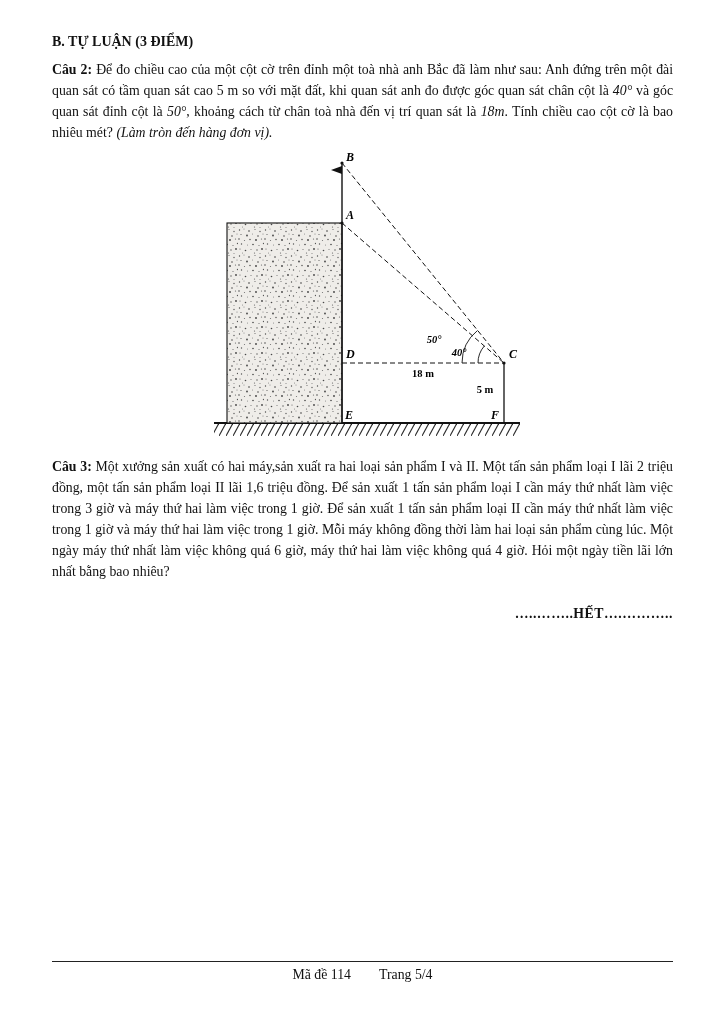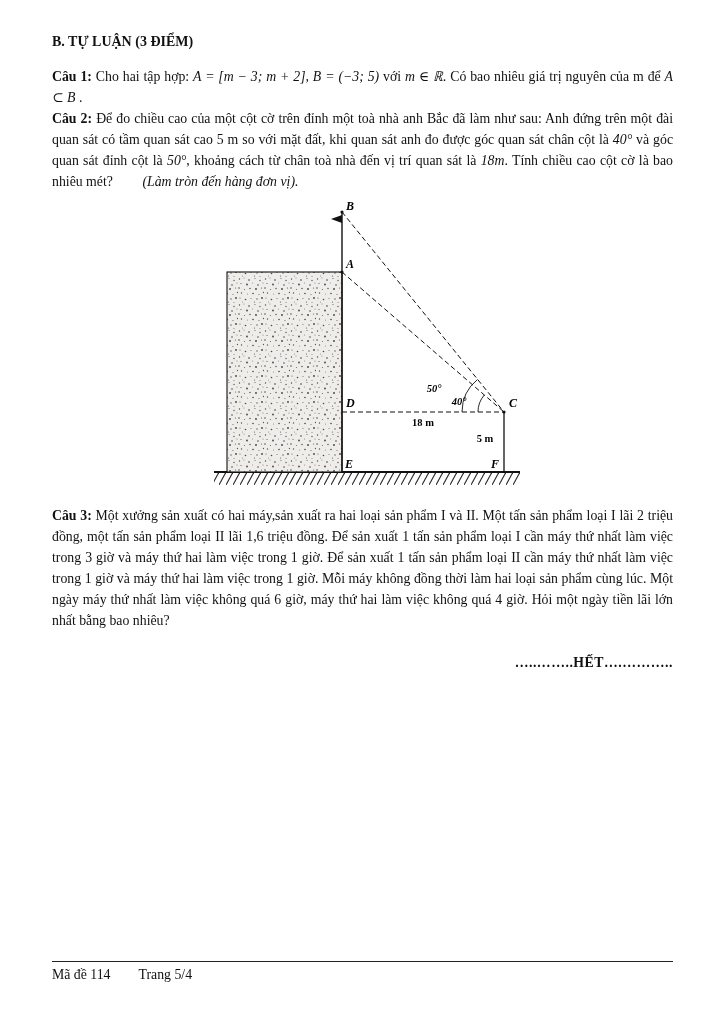--- a/index.html
+++ b/index.html
@@ -5,49 +5,48 @@
   * { margin:0; padding:0; box-sizing:border-box; }
   html,body { width:725px; height:1024px; }
   body {
     position:relative;
     background:#ffffff;
     color:#111;
     font-family:"Liberation Serif","DejaVu Serif",serif;
     overflow:hidden;
   }
   .content { position:absolute; left:52px; right:52px; top:34px; }
-  .section-title { font-size:14px; font-weight:bold; margin-bottom:16px; }
+  .section-title { font-size:14px; font-weight:bold; margin-bottom:9px; }
   p.q { font-size:13.8px; text-align:justify; }
   .q1, .q2 { line-height:21px; }
   .q3 { line-height:21px; }
   .qlabel { font-weight:bold; }
   .math { font-style:italic; }
-  .note { font-style:italic;margin-left:26px; }
+  .note { font-style:italic; }
   .figure-wrap { width:312px; height:292px; margin:7px 0 14px 160px; }
   .het { text-align:right; font-weight:bold; font-size:13.8px; margin-top:24px; letter-spacing:0.5px; }
   .footer {
     position:absolute; left:52px; right:52px; top:961px;
     border-top:1.4px solid #222; padding-top:5px;
-    display:flex; justify-content:flex-start;
+    display:flex; justify-content:center;
     font-size:13.8px;
     gap:28px;
   }
   svg text { font-family:"Liberation Serif","DejaVu Serif",serif; }
   .pt-label { font-style:italic; font-weight:600; font-size:12px; }
   .measure { font-weight:bold; font-size:10.5px; }
   .angle-label { font-weight:bold; font-style:italic; font-size:10.5px; }
 </style>
 </head>
 <body>
 
 <div class="content">
 
   <div class="section-title">B. TỰ LUẬN (3 ĐIỂM)</div>
 
-  <p class="q q1"><b class="qlabel">Câu 1:</b><span> Cho hai tập hợp: </span><span class="math">A = [m − 3; m + 2], B = (−3; 5)</span><span> với </span><span class="math">m ∈ ℝ</span><span>. Có bao nhiêu giá trị nguyên của m để </span><span class="math">A ⊂ B</span><span> .</span></p>
 
   <p class="q q2"><b class="qlabel">Câu 2:</b><span> Để đo chiều cao của một cột cờ trên đỉnh một toà nhà anh Bắc đã làm như sau: Anh đứng trên một đài quan sát có tầm quan sát cao 5 m so với mặt đất, khi quan sát anh đo được góc quan sát chân cột là </span><span class="math">40°</span><span> và góc quan sát đỉnh cột là </span><span class="math">50°</span><span>, khoảng cách từ chân toà nhà đến vị trí quan sát là </span><span class="math">18m</span><span>. Tính chiều cao cột cờ là bao nhiêu mét? </span><span class="note">(Làm tròn đến hàng đơn vị).</span></p>
 
   <div class="figure-wrap">
     <svg width="312" height="292" viewBox="0 0 312 292" xmlns="http://www.w3.org/2000/svg">
       <defs>
         <pattern id="stipple" width="26" height="26" patternUnits="userSpaceOnUse">
           <rect width="26" height="26" fill="#efede9"></rect>
           <circle cx="1.5" cy="2" r="0.7" fill="#4a4a4a"></circle>
           <circle cx="6" cy="1" r="0.5" fill="#777"></circle>

